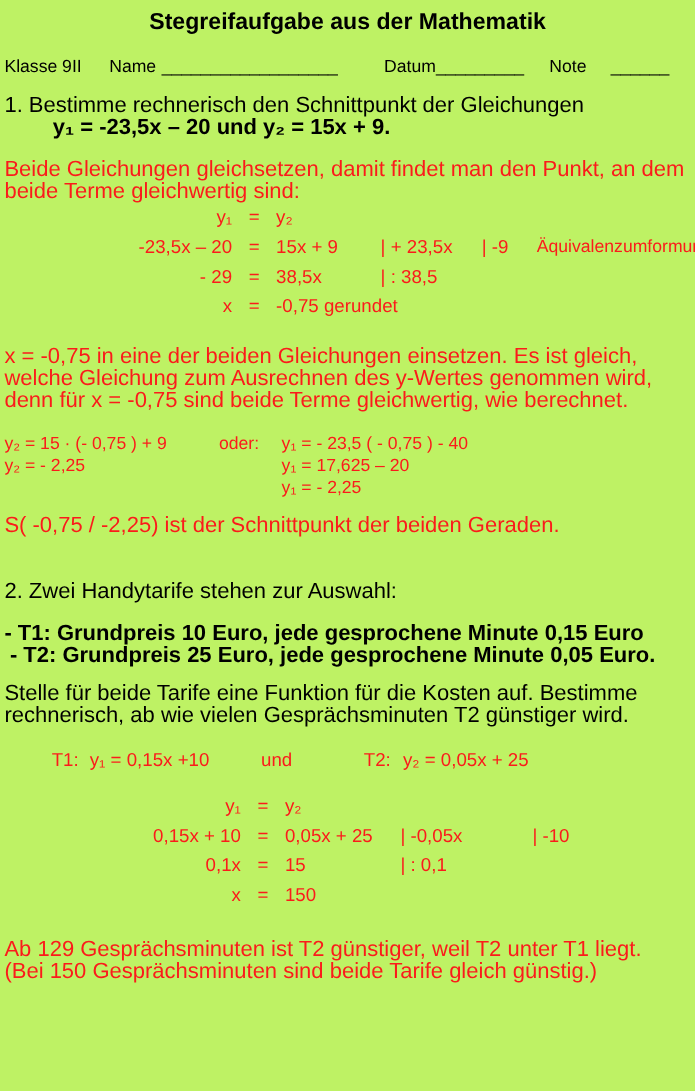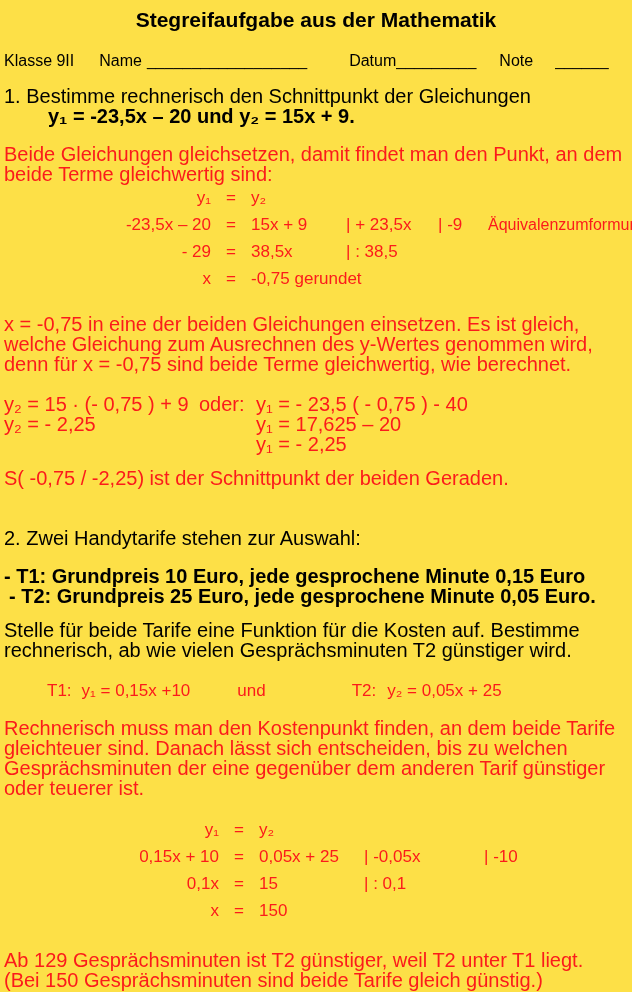--- a/index.html
+++ b/index.html
@@ -5,21 +5,21 @@
   * { box-sizing: border-box; margin: 0; padding: 0; }
   html, body { background: #ffffff; }
   body {
     font-family: "Liberation Sans", "DejaVu Sans", sans-serif;
     color: #000000;
   }
   .page {
     position: relative;
     width: 632px;
     height: 992px;
-    background: #fde047;
+    background: #bef264;
     padding: 8px 4px 0 4px;
     overflow: hidden;
   }
   .red { color: #fb1b1b; }
   .title {
     font-size: 21px;
     line-height: 24px;
     font-weight: bold;
     text-align: center;
   }
@@ -43,39 +43,39 @@
   .eqrow { display: grid; height: 27px; align-items: center; }
   .t1 { margin-top: 0; }
   .t1 .eqrow { grid-template-columns: 115px 40px 95px 92px 50px 1fr; margin-left: 92px; }
   .t2 { margin-top: 18px; }
   .t2 .eqrow { grid-template-columns: 120px 40px 105px 120px 1fr; margin-left: 95px; }
   .c-lhs { text-align: right; }
   .c-eq  { text-align: center; }
   .c-rhs, .c-op1, .c-op2 { text-align: left; white-space: nowrap; }
   .c-note { font-size: 16px; white-space: nowrap; }
   .sol1-sub { margin-top: 22px; }
-  .check { margin-top: 20px; display: flex; font-size: 20px; line-height: 20px; }
+  .check { margin-top: 20px; display: flex; font-size: 16px; line-height: 20px; }
   .check-left { width: 195px; }
   .check-oder { width: 57px; }
   .check-right { flex: 1; }
   .result { margin-top: 14px; }
   .task2-prompt { margin-top: 40px; }
   .tarifs { margin-top: 18px; font-weight: bold; }
   .tarif2 { padding-left: 5px; }
   .instruction { margin-top: 14px; }
   .funcs {
     margin-top: 21px;
     font-size: 17px;
     line-height: 20px;
     padding-left: 43px;
     white-space: nowrap;
   }
   .fg1 { margin-left: 10px; }
   .fg2 { margin-left: 47px; }
-  .fg3 { margin-left: 86px; }
+  .fg3 { margin-left: 65px; }
   .fg4 { margin-left: 11px; }
   .sol2-explain { margin-top: 17px; }
   .conclusion { margin-top: 26px; }
 </style>
 </head>
 <body>
 
 <div class="page">
 
   <h1 class="title">Stegreifaufgabe aus der Mathematik</h1>
@@ -149,21 +149,20 @@
     <div>- T1: Grundpreis 10 Euro, jede gesprochene Minute 0,15 Euro</div>
     <div class="tarif2">- T2: Grundpreis 25 Euro, jede gesprochene Minute 0,05 Euro.</div>
   </div>
 
   <div class="para instruction">Stelle für beide Tarife eine Funktion für die Kosten auf. Bestimme rechnerisch, ab wie vielen Gesprächsminuten T2 günstiger wird.</div>
 
   <div class="funcs red">
     <span>T1:</span><span class="fg1">y₁ = 0,15x +10</span><span class="fg2">und</span><span class="fg3">T2:</span><span class="fg4">y₂ = 0,05x + 25</span>
   </div>
 
-  <div class="para red sol2-explain">Rechnerisch muss man den Kostenpunkt finden,  an dem beide Tarife gleichteuer sind. Danach lässt sich entscheiden, bis zu welchen Gesprächsminuten der eine gegenüber dem anderen Tarif günstiger oder teuerer ist.</div>
 
   <div class="eqtable t2 red">
     <div class="eqrow">
       <span class="c-lhs">y₁</span>
       <span class="c-eq">=</span>
       <span class="c-rhs">y₂</span>
       <span class="c-op1"></span>
       <span class="c-op2"></span>
     </div>
     <div class="eqrow">

